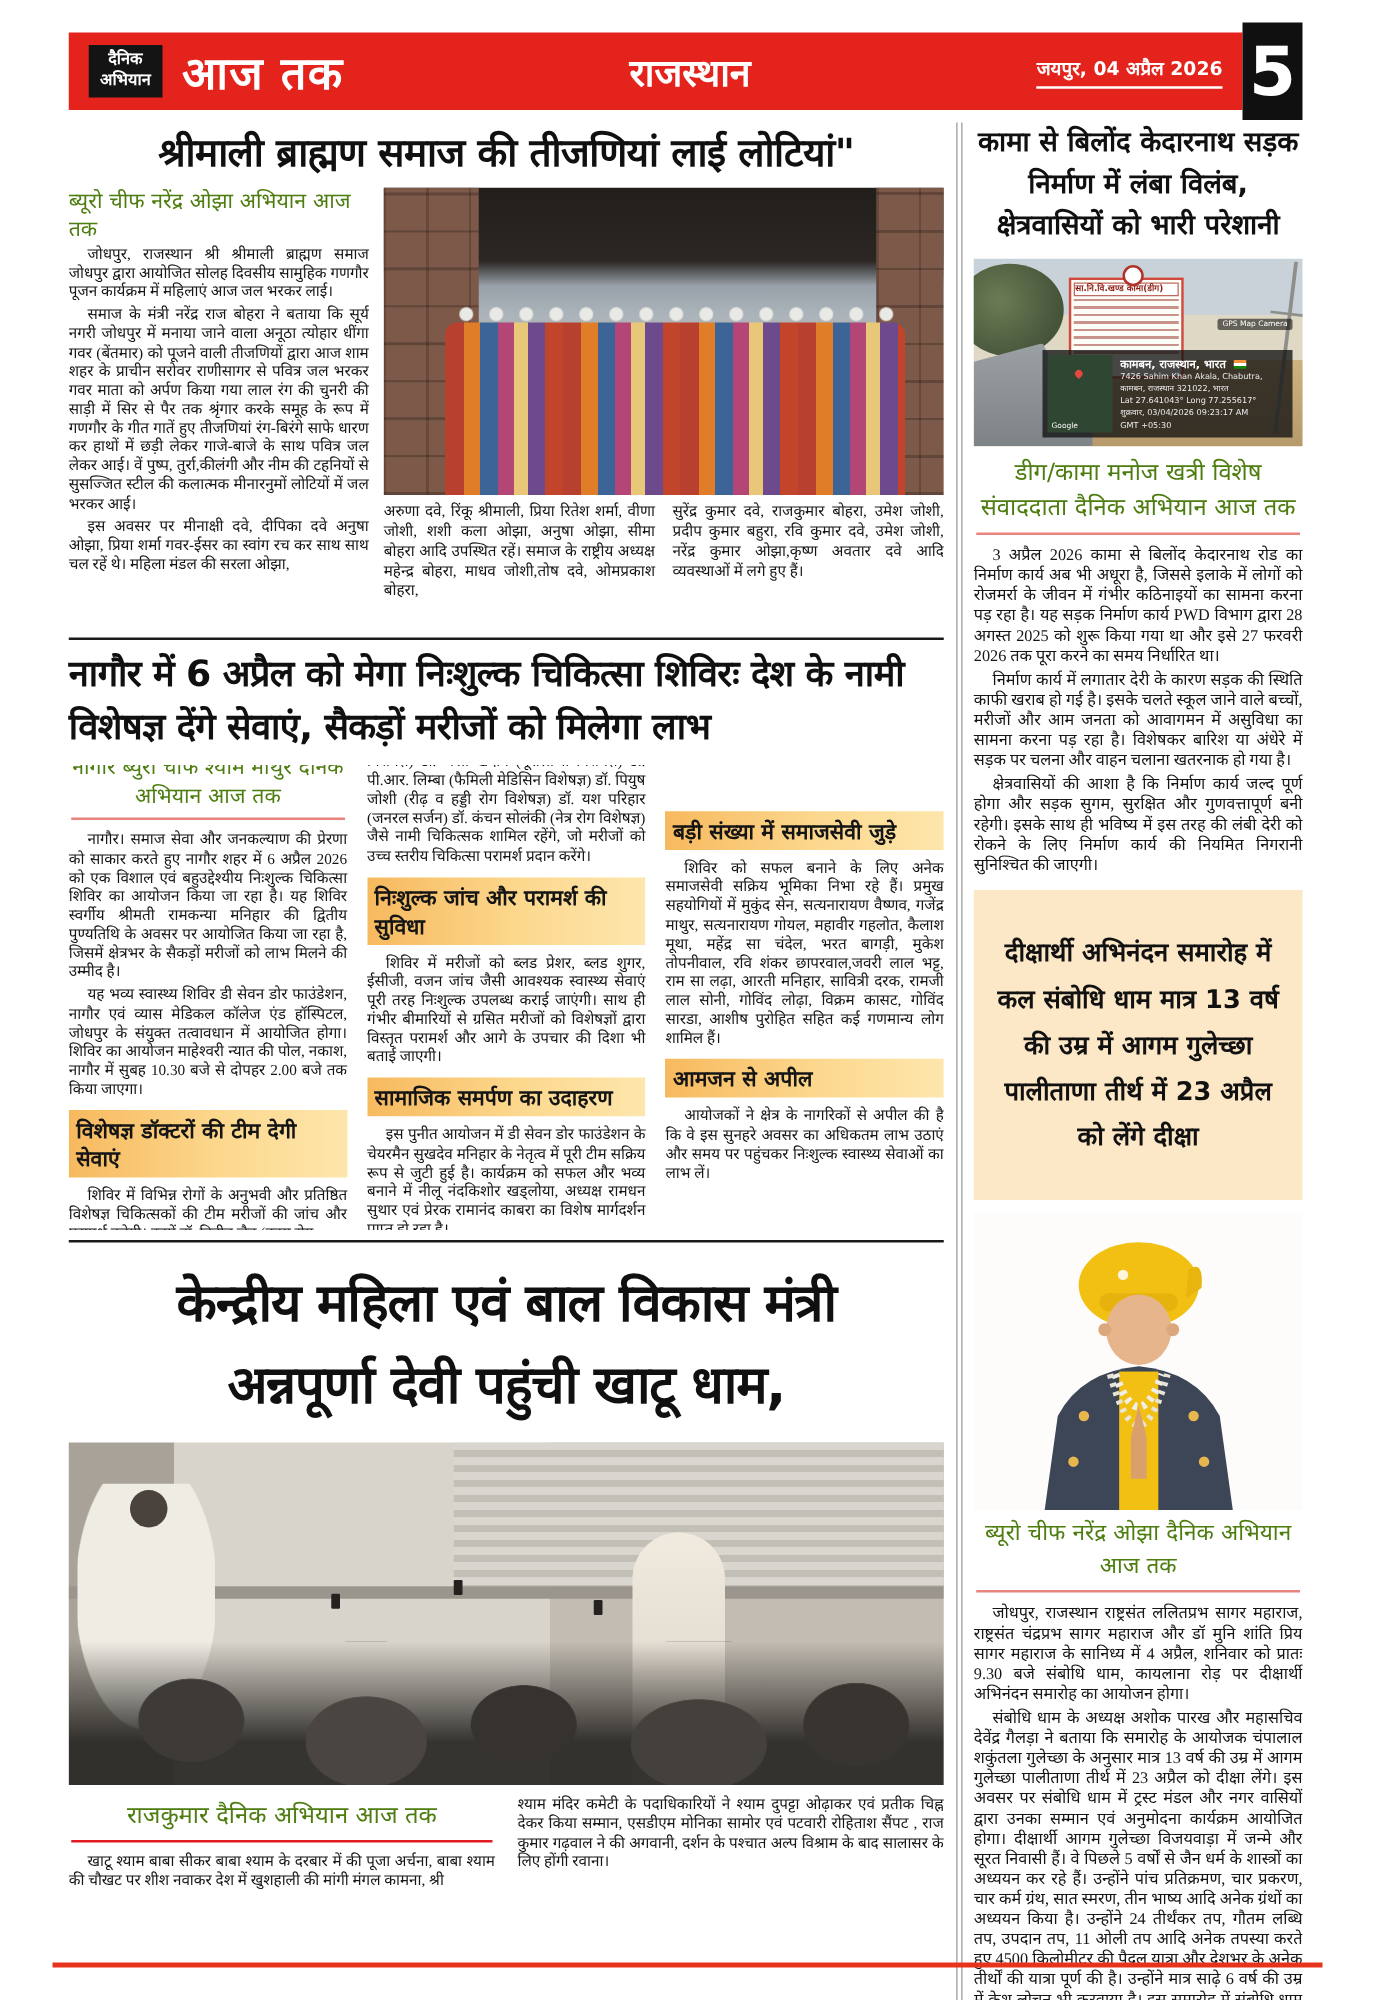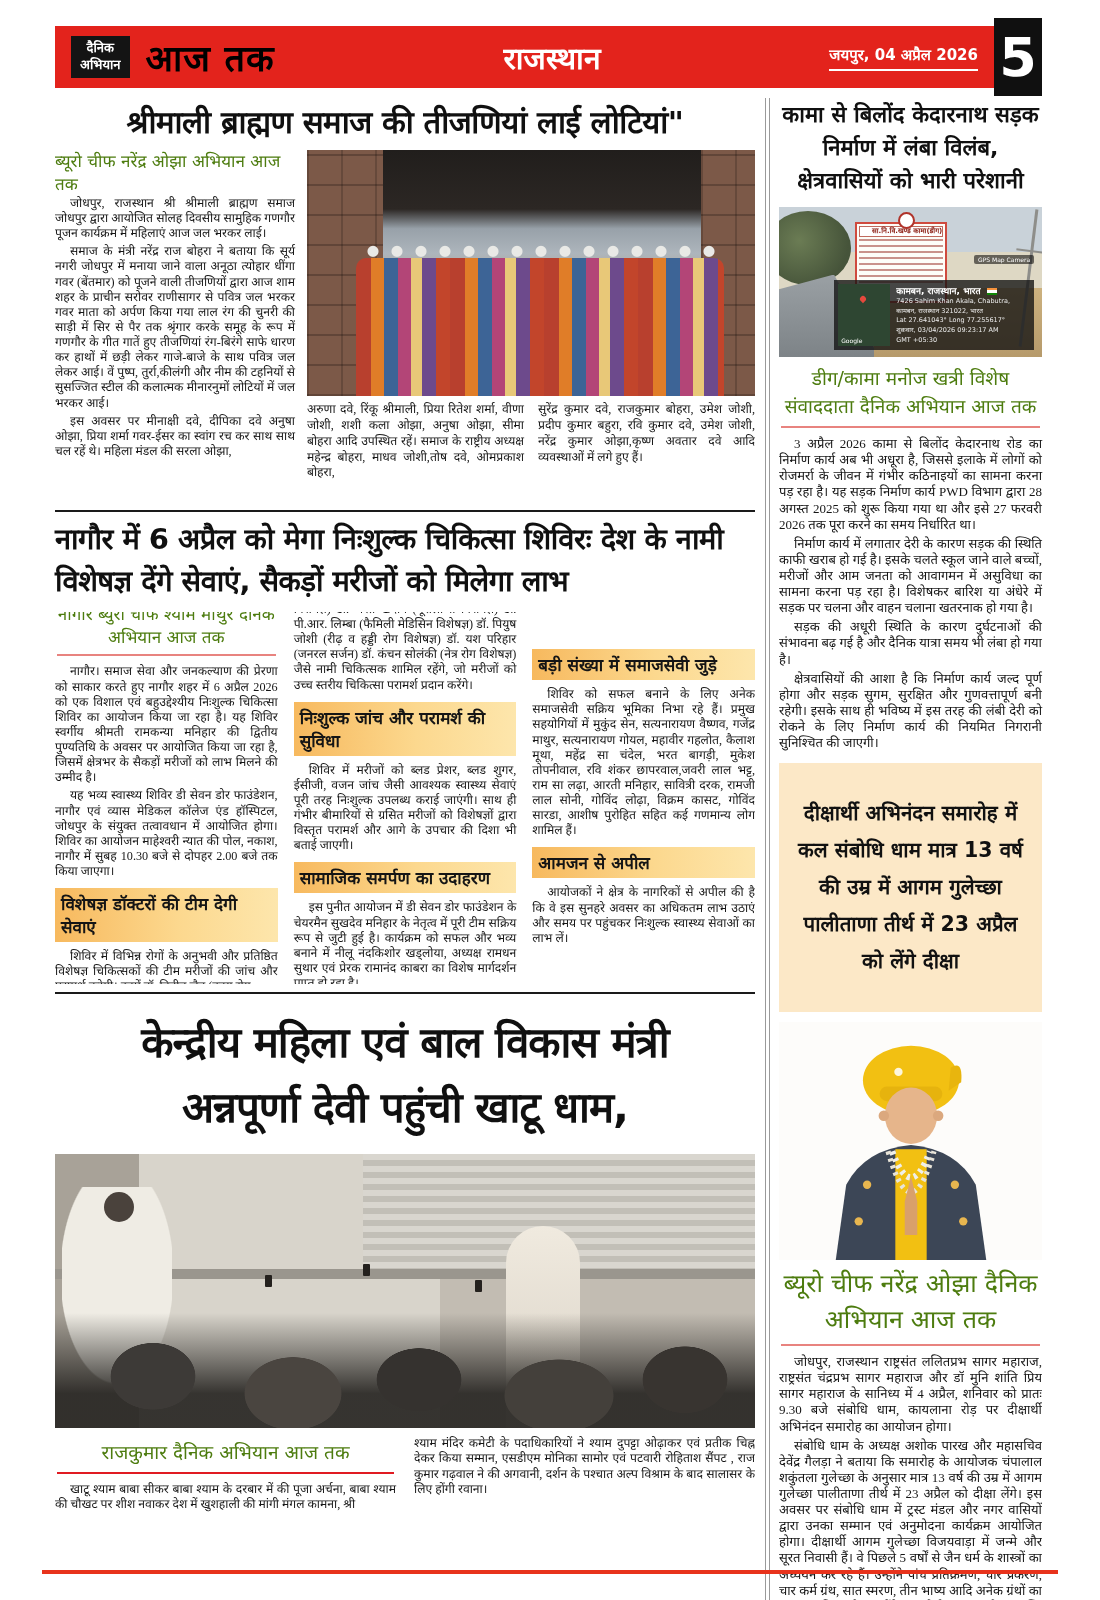--- a/index.html
+++ b/index.html
@@ -5,21 +5,21 @@
   html,body{margin:0;padding:0;background:#ffffff;}
   body{width:1100px;height:1600px;overflow:hidden;
        font-family:"Liberation Serif","DejaVu Serif",serif;color:#151515;}
   .page{position:relative;width:1100px;height:1600px;overflow:hidden;}
 
   
   .masthead{display:flex;align-items:stretch;margin:26px 58px 0 55px;height:62px;}
   .band{flex:1;background:#e3231c;display:flex;align-items:center;padding:0 16px;gap:16px;}
   .brand-box{background:#141414;color:#fff;font-family:"DejaVu Sans",sans-serif;
              font-weight:700;text-align:center;font-size:13px;line-height:1.3;padding:4px 9px;}
-  .logo{color:#000000;font-family:"DejaVu Sans",sans-serif;font-weight:800;font-size:36px;
+  .logo{color:#ffffff;font-family:"DejaVu Sans",sans-serif;font-weight:800;font-size:36px;
         letter-spacing:1px;white-space:nowrap;}
   .edition{flex:1;text-align:center;color:#fff;font-weight:800;font-size:30px;
            font-family:"DejaVu Sans",sans-serif;}
   .dateline{color:#fff;font-weight:700;font-size:15px;border-bottom:2px solid #fff;
             padding-bottom:5px;font-family:"DejaVu Sans",sans-serif;white-space:nowrap;}
   .pageno{width:48px;background:#101010;color:#fff;display:flex;align-items:center;
           justify-content:center;font-size:54px;font-weight:700;
           font-family:"DejaVu Sans",sans-serif;height:78px;margin-top:-8px;}
 
   
@@ -86,21 +86,21 @@
     background:radial-gradient(circle at 40% 40%,#6b7c54,#46543a 72%);}
   .road{position:absolute;left:0;bottom:0;width:38%;height:55%;
     background:linear-gradient(180deg,#9aa0a4,#7d8387);
     clip-path:polygon(0 18%,55% 0,100% 100%,0 100%);}
   .dirt{position:absolute;right:0;bottom:0;width:64%;height:46%;
     background:linear-gradient(180deg,#cdb27f,#b69a6b);}
   .pole{position:absolute;right:12px;top:2px;width:3px;height:92%;background:#8e8e8a;transform:rotate(7deg);}
   .pole:after{content:"";position:absolute;left:-14px;top:30%;width:30px;height:2px;background:#8e8e8a;}
   .signboard{position:absolute;left:29%;top:10%;width:35%;height:54%;
     background:#fdfdf8;border:2px solid #cf4a3e;padding:2px;box-sizing:border-box;}
-  .sign-title{background:#fff;color:#8b1d12;font-size:7px;text-align:right;
+  .sign-title{background:#fff;color:#8b1d12;font-size:7px;text-align:left;
     border:1px solid #c06a5e;font-weight:700;font-family:"DejaVu Sans",sans-serif;line-height:1.3;}
   .sign-lines{margin-top:2px;height:62%;
     background:repeating-linear-gradient(180deg,rgba(150,40,30,.5) 0 2px,transparent 2px 6px);}
   .sign-logo{position:absolute;top:-12px;left:46%;width:13px;height:13px;border-radius:50%;
     background:#fff;border:2px solid #b0332a;}
   .geotag{position:absolute;left:21%;right:3%;bottom:5%;background:rgba(18,18,18,.78);
     color:#fff;padding:4px 23px 4px 62px;font-family:"DejaVu Sans",sans-serif;min-height:40px;}
   .map-inset{position:absolute;left:4px;top:4px;bottom:4px;width:52px;background:#2e4632;}
   .google{position:absolute;bottom:2px;left:3px;font-size:6px;color:#fff;}
   .pin{position:absolute;left:22px;top:12px;width:6px;height:6px;border-radius:50% 50% 50% 0;
@@ -275,21 +275,20 @@
           <div class="geo-small">Lat 27.641043° Long 77.255617°</div>
           <div class="geo-small">शुक्रवार, 03/04/2026 09:23:17 AM GMT +05:30</div>
         </div>
       </div>
 
       <div class="byline-red byline-center" style="font-size:19px;line-height:1.45">डीग/कामा मनोज खत्री विशेष संवाददाता दैनिक अभियान आज तक</div>
 
       <div>
         <p class="b">3 अप्रैल 2026  कामा से बिलोंद केदारनाथ रोड का निर्माण कार्य अब भी अधूरा है, जिससे इलाके में लोगों को रोजमर्रा के जीवन में गंभीर कठिनाइयों का सामना करना पड़ रहा है। यह सड़क निर्माण कार्य PWD विभाग द्वारा 28 अगस्त 2025 को शुरू किया गया था और इसे 27 फरवरी 2026 तक पूरा करने का समय निर्धारित था।</p>
         <p class="b">निर्माण कार्य में लगातार देरी के कारण सड़क की स्थिति काफी खराब हो गई है। इसके चलते स्कूल जाने वाले बच्चों, मरीजों और आम जनता को आवागमन में असुविधा का सामना करना पड़ रहा है। विशेषकर बारिश या अंधेरे में सड़क पर चलना और वाहन चलाना खतरनाक हो गया है।</p>
-        <p class="b">सड़क की अधूरी स्थिति के कारण दुर्घटनाओं की संभावना बढ़ गई है और दैनिक यात्रा समय भी लंबा हो गया है।</p>
         <p class="b">क्षेत्रवासियों की आशा है कि निर्माण कार्य जल्द पूर्ण होगा और सड़क सुगम, सुरक्षित और गुणवत्तापूर्ण बनी रहेगी। इसके साथ ही भविष्य में इस तरह की लंबी देरी को रोकने के लिए निर्माण कार्य की नियमित निगरानी सुनिश्चित की जाएगी।</p>
       </div>
 
       <div class="cream-box">दीक्षार्थी अभिनंदन समारोह में कल संबोधि धाम  मात्र 13 वर्ष की उम्र में आगम गुलेच्छा पालीताणा तीर्थ में 23 अप्रैल को लेंगे दीक्षा</div>
 
       <div class="photo3">
         <svg width="210" height="232" viewBox="0 0 200 222">
           <ellipse cx="100" cy="50" rx="46" ry="33" fill="#f2c012"></ellipse>
           <path d="M138,38 Q150,30 148,52 L136,60 Z" fill="#e8b50e"></path>
           <rect x="70" y="56" width="60" height="14" rx="7" fill="#e6b30e"></rect>
@@ -303,21 +302,21 @@
           <path d="M78,118 Q100,196 122,118" stroke="#e8e4d8" stroke-width="5" fill="none" stroke-dasharray="3 4"></path>
           <circle cx="58" cy="150" r="4" fill="#e8b64f"></circle>
             <circle cx="142" cy="150" r="4" fill="#e8b64f"></circle>
           <circle cx="50" cy="185" r="4" fill="#e8b64f"></circle>
             <circle cx="150" cy="185" r="4" fill="#e8b64f"></circle>
           <path d="M94,166 L100,142 L106,166 L106,200 Q100,208 94,200 Z" fill="#d9a06b"></path>
           <rect x="86" y="198" width="28" height="14" rx="4" fill="#f2c012"></rect>
         </svg>
       </div>
 
-      <div class="byline-red byline-center" style="font-size:25px;line-height:1.45">ब्यूरो चीफ नरेंद्र ओझा दैनिक अभियान आज तक</div>
+      <div class="byline-red byline-center" style="font-size:18px;line-height:1.45">ब्यूरो चीफ नरेंद्र ओझा दैनिक अभियान आज तक</div>
 
       <div class="rail-body-clip">
         <p class="b">जोधपुर, राजस्थान  राष्ट्रसंत ललितप्रभ सागर महाराज, राष्ट्रसंत चंद्रप्रभ सागर महाराज और डॉ मुनि शांति प्रिय सागर महाराज के सानिध्य में 4 अप्रैल, शनिवार को प्रातः 9.30 बजे संबोधि धाम, कायलाना रोड़ पर दीक्षार्थी अभिनंदन समारोह का आयोजन होगा।</p>
         <p class="b">संबोधि धाम के अध्यक्ष अशोक पारख और महासचिव देवेंद्र गैलड़ा ने बताया कि समारोह के आयोजक चंपालाल शकुंतला गुलेच्छा के अनुसार मात्र 13 वर्ष की उम्र में आगम गुलेच्छा पालीताणा तीर्थ में 23 अप्रैल को दीक्षा लेंगे। इस अवसर पर संबोधि धाम में ट्रस्ट मंडल और नगर वासियों द्वारा उनका सम्मान एवं अनुमोदना कार्यक्रम आयोजित होगा। दीक्षार्थी आगम गुलेच्छा विजयवाड़ा में जन्मे और सूरत निवासी हैं। वे पिछले 5 वर्षों से जैन धर्म के शास्त्रों का अध्ययन कर रहे हैं। उन्होंने पांच प्रतिक्रमण, चार प्रकरण, चार कर्म ग्रंथ, सात स्मरण, तीन भाष्य आदि अनेक ग्रंथों का अध्ययन किया है। उन्होंने 24 तीर्थंकर तप, गौतम लब्धि तप, उपदान तप, 11 ओली तप आदि अनेक तपस्या करते हुए 4500 किलोमीटर की पैदल यात्रा और देशभर के अनेक तीर्थों की यात्रा पूर्ण की है। उन्होंने मात्र साढ़े 6 वर्ष की उम्र में केश लोचन भी करवाया है। इस समारोह में संबोधि धाम ट्रस्ट मंडल ने सभी श्रद्धालु भाई बहनों को भाग लेने का अनुरोध किया है।</p>
       </div>
 
     </aside>
   </div>
 
   <div class="bottom-redline"></div>

